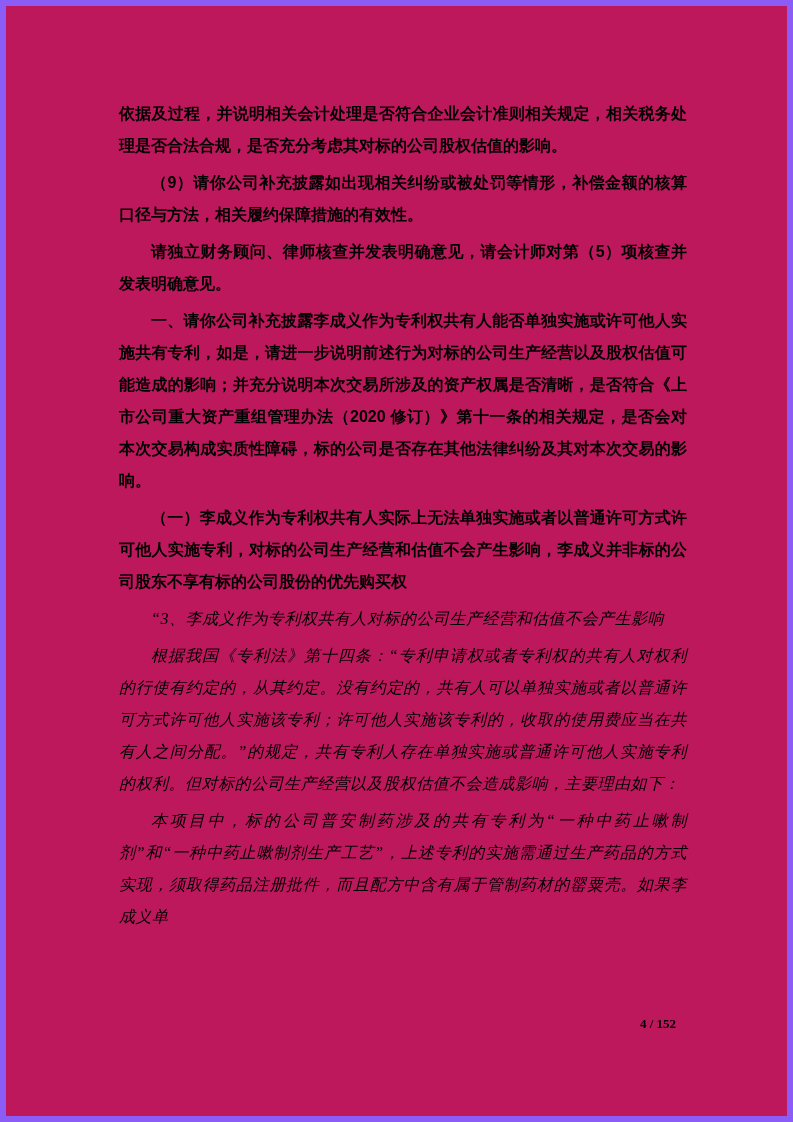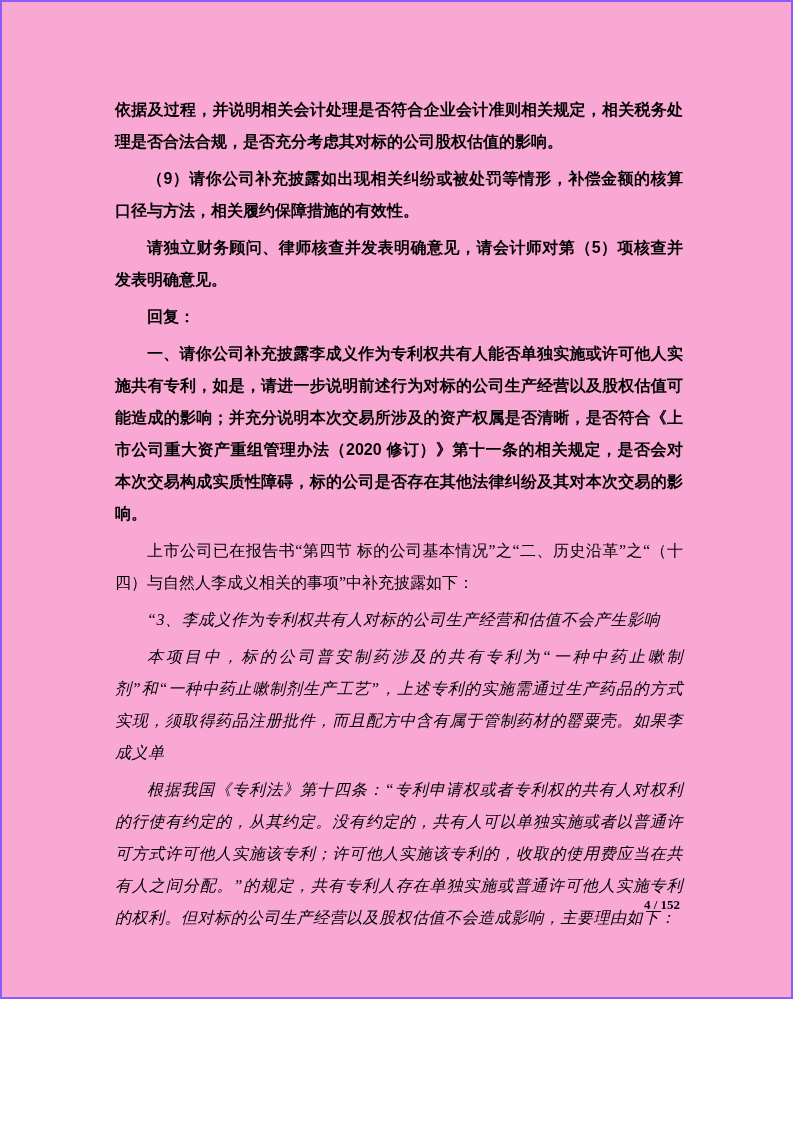--- a/index.html
+++ b/index.html
@@ -5,24 +5,24 @@
   html, body {
     margin: 0;
     padding: 0;
     background: #ffffff;
     width: 793px;
     height: 1122px;
   }
   .page {
     position: relative;
     width: 793px;
-    height: 999px;
+    height: 1122px;
     box-sizing: border-box;
-    background: #f9a8d4;
-    border: 2px solid #8b5cf6;
+    background: #be185d;
+    border: 6px solid #8b5cf6;
     overflow: hidden;
   }
   .content {
     position: absolute;
     left: 113px;
     top: 92px;
     width: 568px;
     color: #000000;
   }
   .content p {
@@ -67,21 +67,20 @@
   }
 </style>
 </head>
 <body>
 
 <div class="page">
   <div class="content">
     <p class="b">依据及过程，并说明相关会计处理是否符合企业会计准则相关规定，相关税务处理是否合法合规，是否充分考虑其对标的公司股权估值的影响。</p>
     <p class="b indent">（9）请你公司补充披露如出现相关纠纷或被处罚等情形，补偿金额的核算口径与方法，相关履约保障措施的有效性。</p>
     <p class="b indent">请独立财务顾问、律师核查并发表明确意见，请会计师对第（5）项核查并发表明确意见。</p>
-    <p class="b indent">回复：</p>
     <p class="b indent">一、请你公司补充披露李成义作为专利权共有人能否单独实施或许可他人实施共有专利，如是，请进一步说明前述行为对标的公司生产经营以及股权估值可能造成的影响；并充分说明本次交易所涉及的资产权属是否清晰，是否符合《上市公司重大资产重组管理办法（2020 修订）》第十一条的相关规定，是否会对本次交易构成实质性障碍，标的公司是否存在其他法律纠纷及其对本次交易的影响。</p>
-    <p class="song indent">上市公司已在报告书“第四节 标的公司基本情况”之“二、历史沿革”之“（十四）与自然人李成义相关的事项”中补充披露如下：</p>
+    <p class="b indent gap-before">（一）李成义作为专利权共有人实际上无法单独实施或者以普通许可方式许可他人实施专利，对标的公司生产经营和估值不会产生影响，李成义并非标的公司股东不享有标的公司股份的优先购买权</p>
     <p class="kai-b indent">“3、李成义作为专利权共有人对标的公司生产经营和估值不会产生影响</p>
+    <p class="kai indent">根据我国《专利法》第十四条：“专利申请权或者专利权的共有人对权利的行使有约定的，从其约定。没有约定的，共有人可以单独实施或者以普通许可方式许可他人实施该专利；许可他人实施该专利的，收取的使用费应当在共有人之间分配。”的规定，共有专利人存在单独实施或普通许可他人实施专利的权利。但对标的公司生产经营以及股权估值不会造成影响，主要理由如下：</p>
     <p class="kai indent">本项目中，标的公司普安制药涉及的共有专利为“一种中药止嗽制剂”和“一种中药止嗽制剂生产工艺”，上述专利的实施需通过生产药品的方式实现，须取得药品注册批件，而且配方中含有属于管制药材的罂粟壳。如果李成义单</p>
-    <p class="kai indent">根据我国《专利法》第十四条：“专利申请权或者专利权的共有人对权利的行使有约定的，从其约定。没有约定的，共有人可以单独实施或者以普通许可方式许可他人实施该专利；许可他人实施该专利的，收取的使用费应当在共有人之间分配。”的规定，共有专利人存在单独实施或普通许可他人实施专利的权利。但对标的公司生产经营以及股权估值不会造成影响，主要理由如下：</p>
   </div>
   <div class="page-number">4 / 152</div>
 </div>
 
 </body></html>

